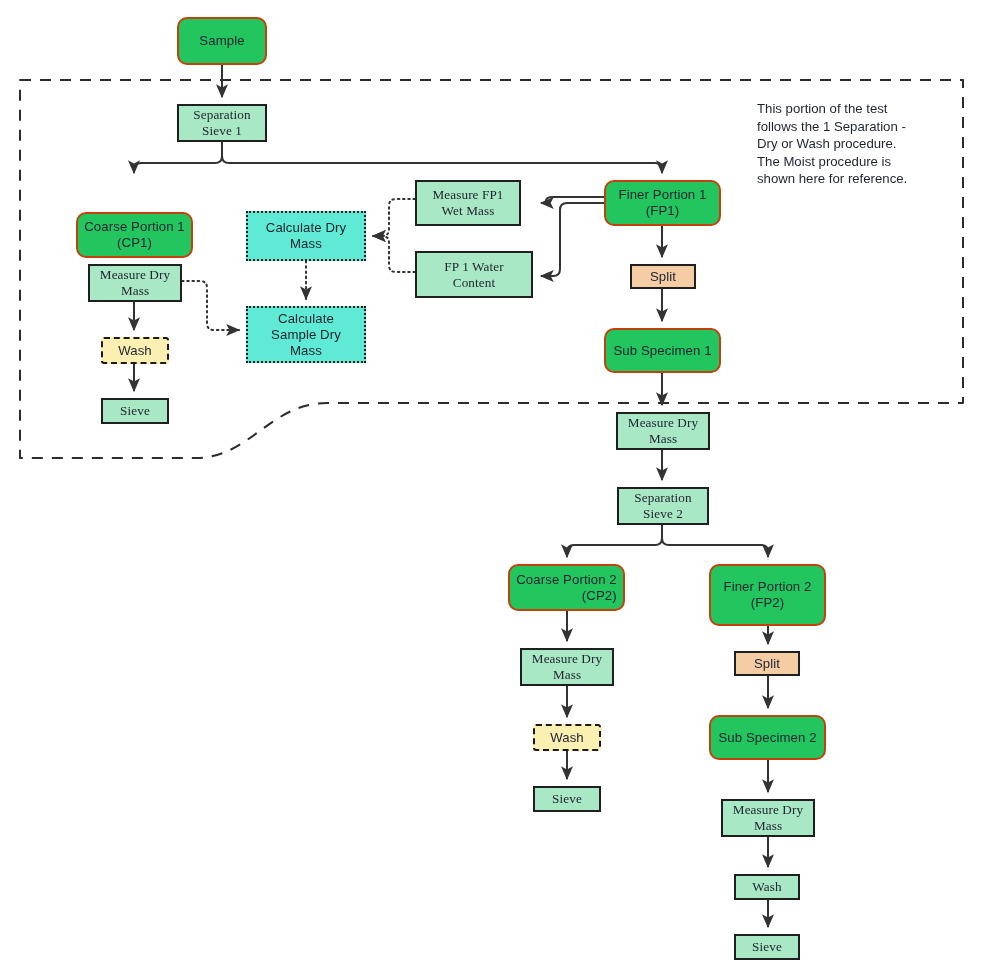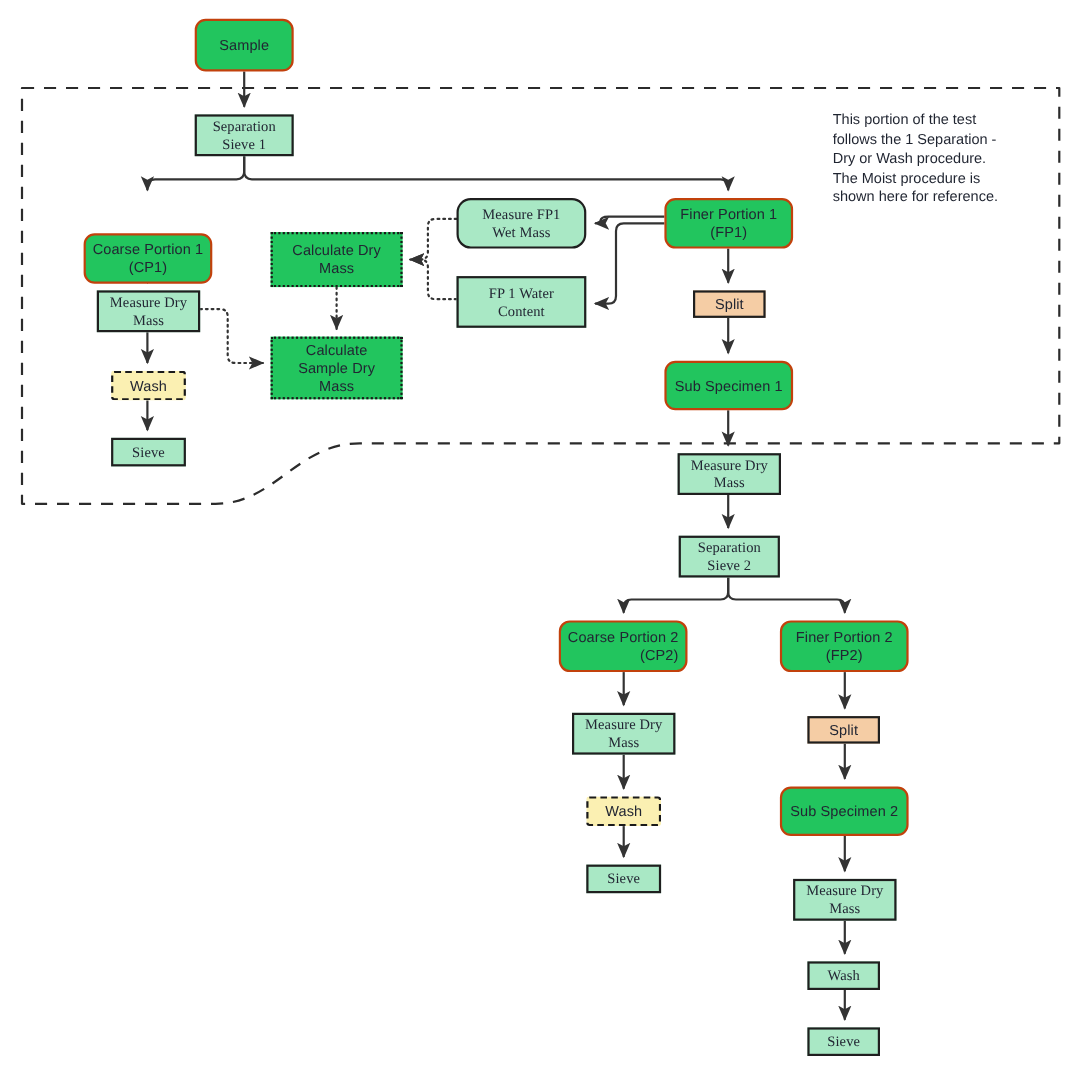--- a/index.html
+++ b/index.html
@@ -42,21 +42,21 @@
     background: #22c55e;
     border: 2px solid #c2410c;
     border-radius: 10px;
   }
   .n-green {
     background: #a9e8c5;
     border: 2px solid #1f1f1f;
     font-family: Liberation Serif, serif;
   }
   .n-pink {
-    background: #22c55e;
+    background: #5eead4;
     border: 2px dotted #1a1a1a;
   }
   .n-orange {
     background: #f5cda5;
     border: 2px solid #1f1f1f;
   }
   .n-yellow-dashed {
     background: #fbf0b2;
     border: 2px dashed #1a1a1a;
     border-radius: 3px;
@@ -168,21 +168,21 @@
   </div>
 
   <div class="node n-pink" style="left:246px; top:211px; width:120px; height:50px;">
     <span>Calculate Dry<br>Mass</span>
   </div>
 
   <div class="node n-pink" style="left:246px; top:306px; width:120px; height:57px;">
     <span>Calculate<br>Sample Dry<br>Mass</span>
   </div>
 
-  <div class="node n-green" style="left:415px; top:180px; width:118px; height:46px;border-radius:13px;">
+  <div class="node n-green" style="left:415px; top:180px; width:106px; height:46px;">
     <span>Measure FP1<br>Wet Mass</span>
   </div>
 
   <div class="node n-green" style="left:415px; top:251px; width:118px; height:47px;">
     <span>FP 1 Water<br>Content</span>
   </div>
 
   <div class="node n-blue" style="left:604px; top:180px; width:117px; height:46px;">
     <span>Finer Portion 1<br>(FP1)</span>
   </div>
@@ -212,21 +212,21 @@
   </div>
 
   <div class="node n-yellow-dashed" style="left:533px; top:724px; width:68px; height:27px;">
     <span>Wash</span>
   </div>
 
   <div class="node n-green" style="left:533px; top:786px; width:68px; height:26px;">
     <span>Sieve</span>
   </div>
 
-  <div class="node n-blue" style="left:709px; top:564px; width:117px; height:47px;">
+  <div class="node n-blue" style="left:709px; top:564px; width:117px; height:62px;">
     <span>Finer Portion 2<br>(FP2)</span>
   </div>
 
   <div class="node n-orange" style="left:734px; top:651px; width:66px; height:25px;">
     <span>Split</span>
   </div>
 
   <div class="node n-blue" style="left:709px; top:715px; width:117px; height:45px;">
     <span>Sub Specimen 2</span>
   </div>

